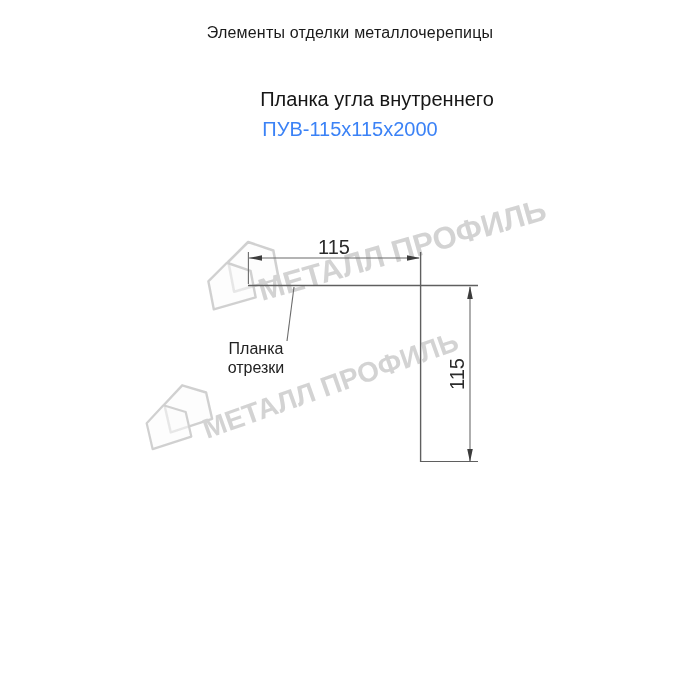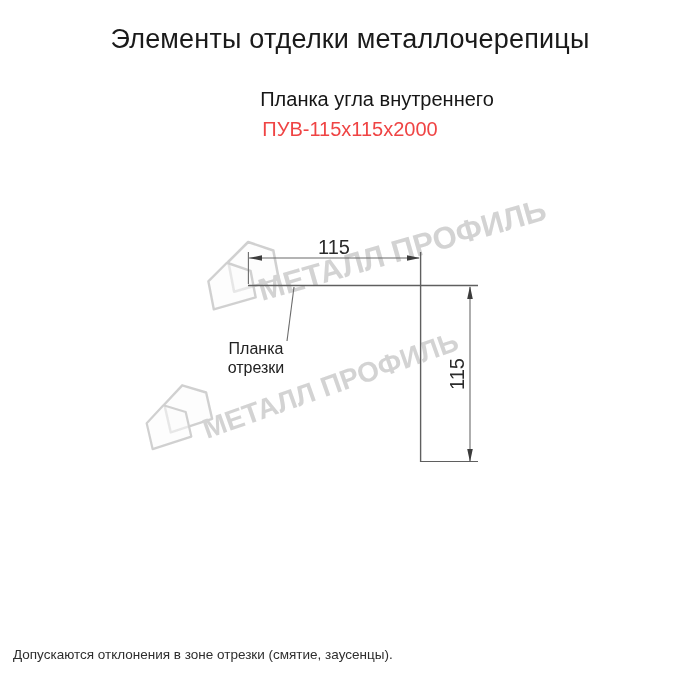--- a/index.html
+++ b/index.html
@@ -3,29 +3,29 @@
 <meta charset="utf-8">
 <style>
   html,body{margin:0;padding:0;}
   body{
     width:700px;height:700px;position:relative;background:#ffffff;
     font-family:"Liberation Sans",sans-serif;overflow:hidden;
   }
   .abs{position:absolute;}
   .title{
     top:24px;left:0;width:700px;text-align:center;
-    font-size:27px;font-weight:400;color:#1a1a1a;letter-spacing:0.2px;
+    font-size:16px;font-weight:400;color:#1a1a1a;letter-spacing:0.2px;
   }
   .product-name{
     top:88px;left:0;width:700px;text-align:center;
     font-size:20px;font-weight:400;color:#161616;margin-left:27px;
   }
   .product-model{
     top:118px;left:0;width:700px;text-align:center;
-    font-size:20px;font-weight:400;color:#ef4444;
+    font-size:20px;font-weight:400;color:#3b82f6;
   }
   .drawing{top:0;left:0;width:700px;height:700px;}
   .face-label{
     top:339px;left:212px;width:88px;text-align:center;
     font-size:16px;line-height:19px;color:#222222;
   }
   .footer{
     left:13px;top:645px;width:620px;
     font-size:13.5px;line-height:19px;color:#2e2e2e;
   }
@@ -79,14 +79,13 @@
 
   <line x1="287" y1="341" x2="294" y2="287" stroke="#6b6b6b" stroke-width="1.1"></line>
 </svg>
 
 <div class="abs face-label">
   <div>Планка</div>
   <div>отрезки</div>
 </div>
 
 <div class="abs footer">
-  <div>Допускаются отклонения в зоне отрезки (смятие, заусенцы).</div>
 </div>
 
 </body></html>

